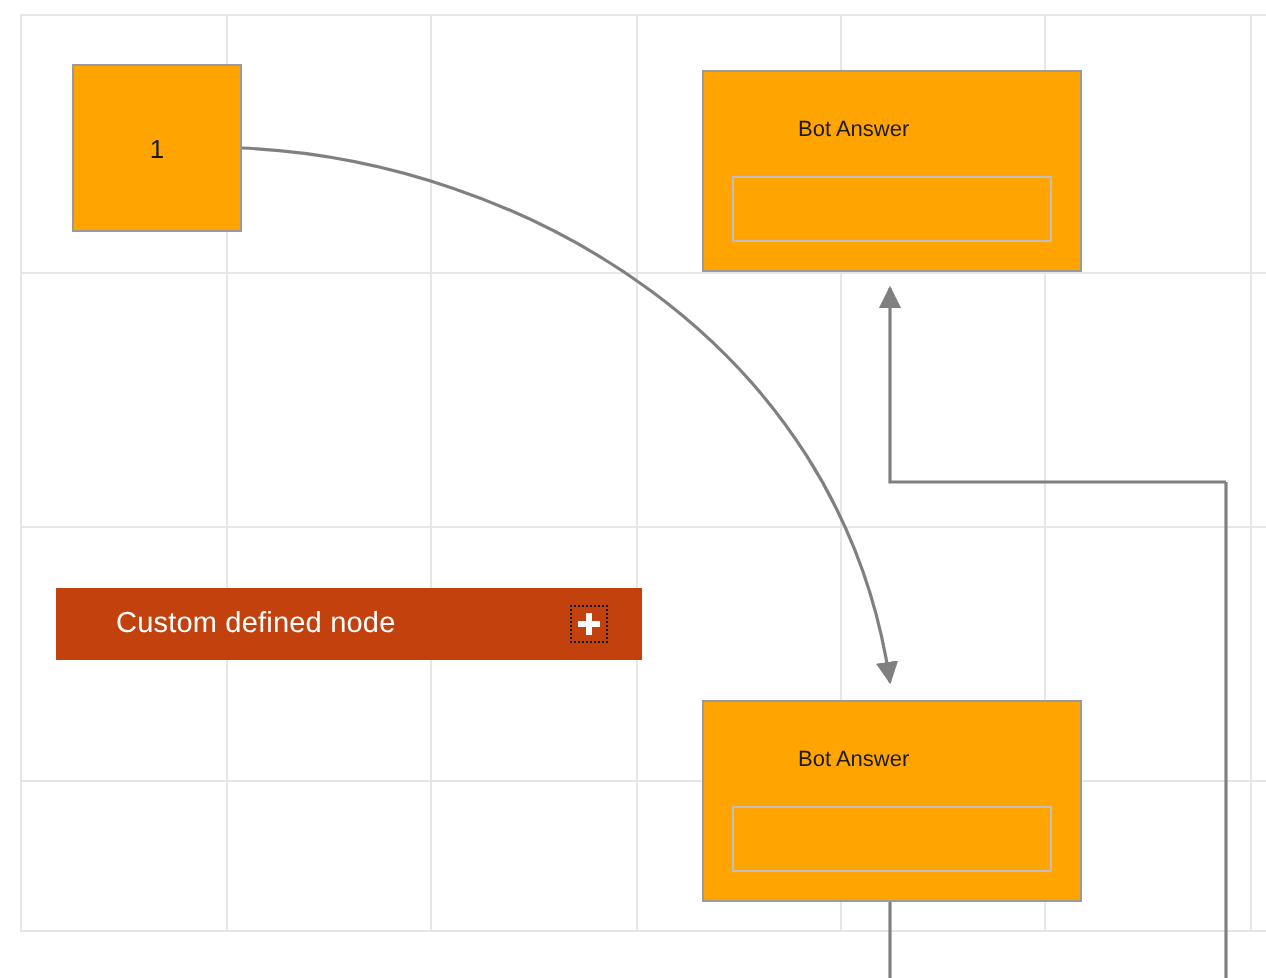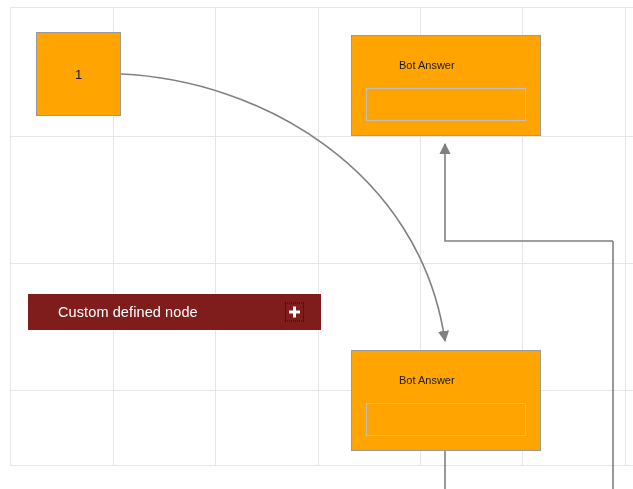--- a/index.html
+++ b/index.html
@@ -61,21 +61,21 @@
     height: 33px;
     box-sizing: border-box;
     border: 1px solid #bfbfbf;
     background: transparent;
   }
 
   
   .palette-item {
     position: absolute;
     box-sizing: border-box;
-    background: #7f1d1d;
+    background: #c2410c;
     display: flex;
     align-items: center;
     color: #ffffff;
   }
   .palette-label {
     font-size: 14.5px;
     margin-left: 30px;
     white-space: nowrap;
     letter-spacing: 0.1px;
   }

